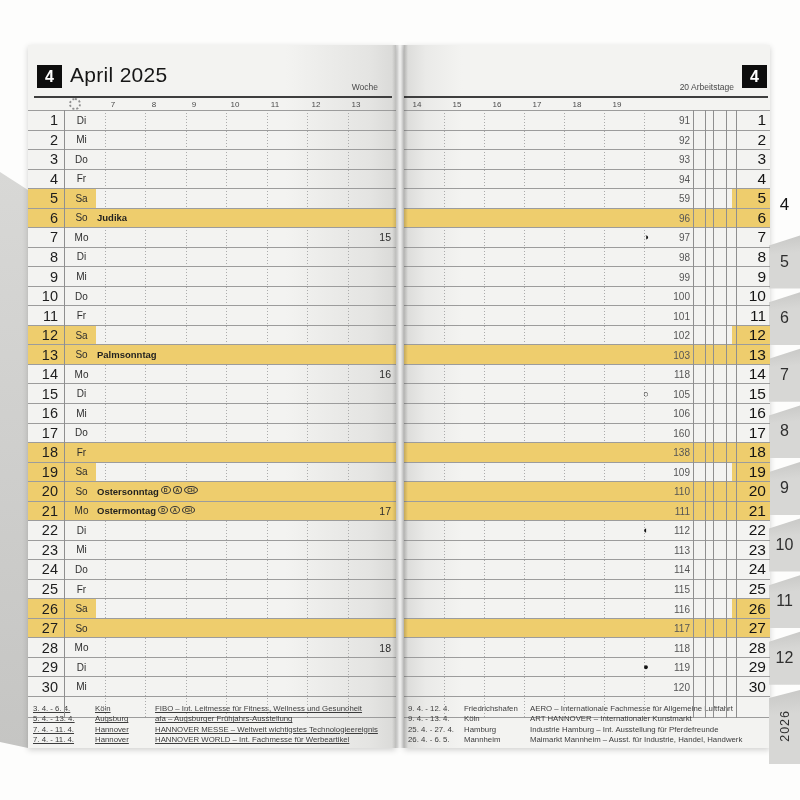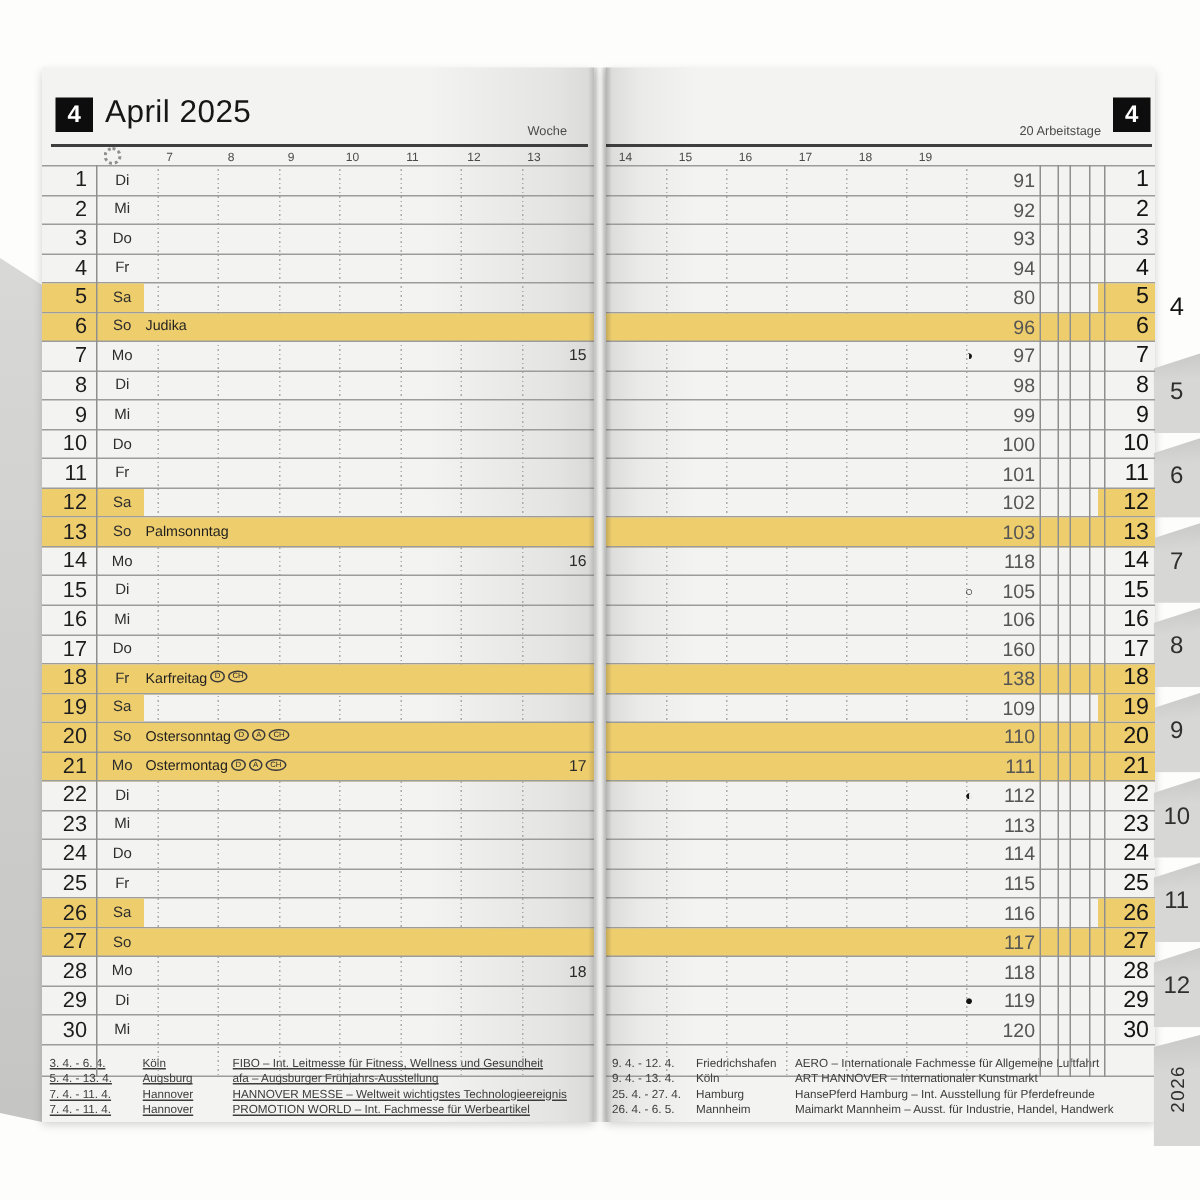--- a/index.html
+++ b/index.html
@@ -35,27 +35,27 @@
   
   .rows{position:absolute;left:0;right:0;top:65px;height:587px;border-top:1px solid #9c9c9c;
     display:flex;flex-direction:column;z-index:2;}
   .row{flex:1;position:relative;border-bottom:1px solid #9c9c9c;}
   .row.full{background:var(--hl);}
   .rowL{display:flex;align-items:center;}
   .hlL{position:absolute;left:0;top:0;bottom:0;width:68px;background:var(--hl);}
   .hlR{position:absolute;left:328px;right:0;top:0;bottom:0;background:var(--hl);}
   .dnum{width:36px;text-align:right;padding-right:6px;font-size:14.5px;color:#1d1d1d;position:relative;}
   .dday{width:31px;padding-left:4px;font-size:10px;color:#2e2e2e;position:relative;text-align:center;}
-  .dhol{flex:1;font-size:9.5px;color:#1f1f1f;padding-left:2px;display:flex;align-items:center;gap:2px;position:relative;}
+  .dhol{flex:1;font-size:9.5px;color:#1f1f1f;padding-left:2px;display:flex;align-items:center;gap:2px;position:relative;font-weight:bold;}
   .dweek{width:30px;text-align:right;padding-right:5px;font-size:10.5px;color:#2b2b2b;position:relative;}
   .bdg{display:inline-block;border:1px solid #3a3a3a;border-radius:50%;font-size:5.2px;line-height:6px;
     padding:0 2px;color:#2a2a2a;transform:translateY(-1px);}
   .moon{position:absolute;left:234px;width:16px;text-align:center;font-size:9px;color:#141414;
     top:50%;transform:translateY(-50%);}
-  .doy{position:absolute;left:246px;width:40px;text-align:right;font-size:13px;color:#555;
+  .doy{position:absolute;left:246px;width:40px;text-align:right;font-size:10px;color:#555;
     top:50%;transform:translateY(-50%);}
   .dbig{position:absolute;left:328px;width:34px;text-align:right;font-size:15.5px;color:#141414;
     top:50%;transform:translateY(-50%);}
 
   .vlayer,.dlayer{position:absolute;top:65px;height:608px;left:0;right:0;pointer-events:none;}
   .dlayer{z-index:1;} .vlayer{z-index:3;}
   .vl{position:absolute;top:0;bottom:0;width:1px;background:#8f8f8f;}
   .dot{position:absolute;top:0;bottom:0;width:1px;
     background-image:repeating-linear-gradient(to bottom,#ababab 0 1px,transparent 1px 3px);}
   .rowfoot{position:absolute;top:652px;height:21px;left:0;right:0;border-bottom:1px solid #9c9c9c;}
@@ -210,21 +210,20 @@
         <span class="dweek"></span>
       </div>
       <div class="row rowL">
         <span class="dnum">17</span>
         <span class="dday">Do</span>
         <span class="dweek"></span>
       </div>
       <div class="row rowL full">
         <span class="dnum">18</span>
         <span class="dday">Fr</span>
-        <span class="dhol">Karfreitag<span class="bdg">D</span><span class="bdg">CH</span></span>
         <span class="dweek"></span>
       </div>
       <div class="row rowL">
         <div class="hlL"></div>
         <span class="dnum">19</span>
         <span class="dday">Sa</span>
         <span class="dhol"></span>
         <span class="dweek"></span>
       </div>
       <div class="row rowL full">
@@ -310,21 +309,21 @@
         <span>afa – Augsburger Frühjahrs-Ausstellung</span>
       </div>
       <div class="fair">
         <span>7. 4. - 11. 4.</span>
         <span>Hannover</span>
         <span>HANNOVER MESSE – Weltweit wichtigstes Technologieereignis</span>
       </div>
       <div class="fair">
         <span>7. 4. - 11. 4.</span>
         <span>Hannover</span>
-        <span>PROMOTION WORLD – Int. Fachmesse für Werbeartikel</span>
+        <span>HANNOVER WORLD – Int. Fachmesse für Werbeartikel</span>
       </div>
     </div>
 </div>
 
 <div class="page page-right">
   <div class="alabel">20 Arbeitstage</div>
   <div class="mbox mbox-r">4</div>
   <div class="hrule hrule-r"></div>
   <div id="rhours">
       <div class="hr" style="left: 13px;">14</div>
@@ -354,21 +353,21 @@
       <div class="row">
         <span class="doy">93</span>
         <span class="dbig">3</span>
       </div>
       <div class="row">
         <span class="doy">94</span>
         <span class="dbig">4</span>
       </div>
       <div class="row">
         <div class="hlR"></div>
-        <span class="doy">80</span>
+        <span class="doy">59</span>
         <span class="dbig">5</span>
       </div>
       <div class="row full">
         <span class="doy">96</span>
         <span class="dbig">6</span>
       </div>
       <div class="row">
         <span class="moon">◑</span>
         <span class="doy">97</span>
         <span class="dbig">7</span>
@@ -487,21 +486,21 @@
         <span>AERO – Internationale Fachmesse für Allgemeine Luftfahrt</span>
       </div>
       <div class="fair">
         <span>9. 4. - 13. 4.</span>
         <span>Köln</span>
         <span>ART HANNOVER – Internationaler Kunstmarkt</span>
       </div>
       <div class="fair">
         <span>25. 4. - 27. 4.</span>
         <span>Hamburg</span>
-        <span>HansePferd Hamburg – Int. Ausstellung für Pferdefreunde</span>
+        <span>Industrie Hamburg – Int. Ausstellung für Pferdefreunde</span>
       </div>
       <div class="fair">
         <span>26. 4. - 6. 5.</span>
         <span>Mannheim</span>
         <span>Maimarkt Mannheim – Ausst. für Industrie, Handel, Handwerk</span>
       </div>
     </div>
 </div>
 
 <div class="gutter"></div>

